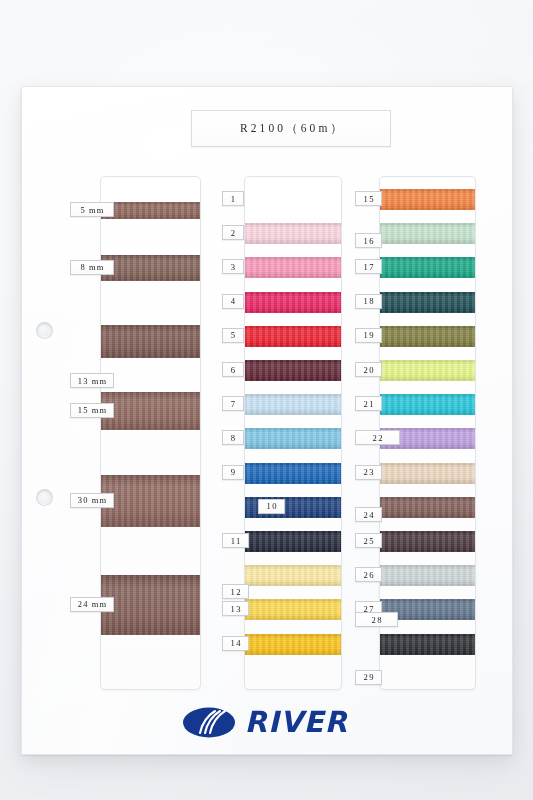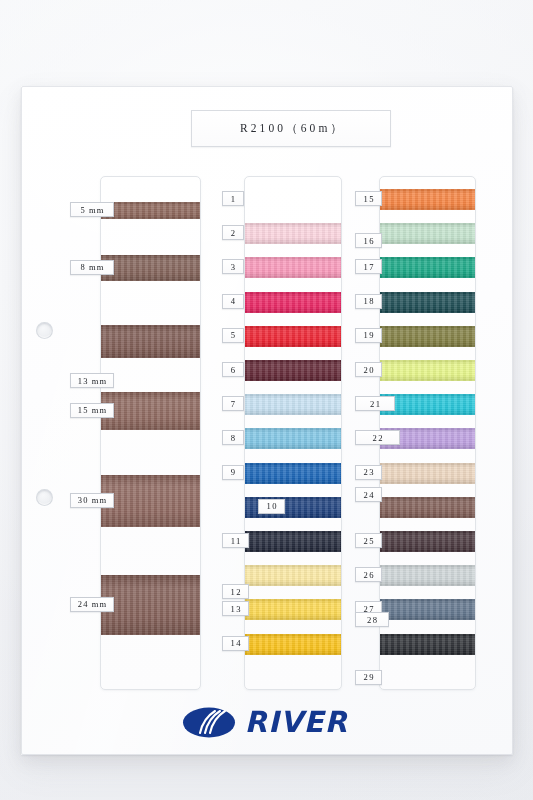--- a/index.html
+++ b/index.html
@@ -389,28 +389,28 @@
     <div class="label-tag label-num" style="top: 601.4px; width: 27px;">13</div>
     <div class="label-tag label-num" style="top: 635.6px; width: 27px;">14</div>
   </div>
 <div class="col-b-labels" id="b-labels">
     <div class="label-tag label-num" style="top: 191px; width: 27px;">15</div>
     <div class="label-tag label-num" style="top: 233px; width: 27px;">16</div>
     <div class="label-tag label-num" style="top: 259.4px; width: 27px;">17</div>
     <div class="label-tag label-num" style="top: 293.6px; width: 27px;">18</div>
     <div class="label-tag label-num" style="top: 327.8px; width: 27px;">19</div>
     <div class="label-tag label-num" style="top: 362px; width: 27px;">20</div>
-    <div class="label-tag label-num" style="top: 396.2px; width: 40px; text-align: right;">21</div>
+    <div class="label-tag label-num" style="top: 396.2px; width: 27px; text-align: right;">21</div>
     <div class="label-tag label-num" style="top: 430.4px; width: 45px;">22</div>
     <div class="label-tag label-num" style="top: 464.6px; width: 27px;">23</div>
-    <div class="label-tag label-num" style="top: 487px; width: 27px;">24</div>
+    <div class="label-tag label-num" style="top: 507px; width: 27px;">24</div>
     <div class="label-tag label-num" style="top: 533px; width: 27px;">25</div>
     <div class="label-tag label-num" style="top: 567.2px; width: 27px;">26</div>
     <div class="label-tag label-num" style="top: 601.4px; width: 27px;">27</div>
-    <div class="label-tag label-num" style="top: 612px; width: 34px;">28</div>
+    <div class="label-tag label-num" style="top: 612px; width: 43px;">28</div>
     <div class="label-tag label-num" style="top: 669.8px; width: 27px;">29</div>
   </div>
 
 <div id="brand">
   <svg id="brand-mark" width="54" height="33" viewBox="0 0 54 33">
     <ellipse cx="27" cy="16.5" rx="26" ry="15" fill="#14388f"></ellipse>
     <path d="M18 27 C20 18 25 10 33 5" stroke="#ffffff" stroke-width="2.1" fill="none" stroke-linecap="round"></path>
     <path d="M23 27 C25 18 30 10 38 5" stroke="#ffffff" stroke-width="2.1" fill="none" stroke-linecap="round"></path>
     <path d="M28 27 C30 18 35 10 43 5" stroke="#ffffff" stroke-width="2.1" fill="none" stroke-linecap="round"></path>
   </svg>

